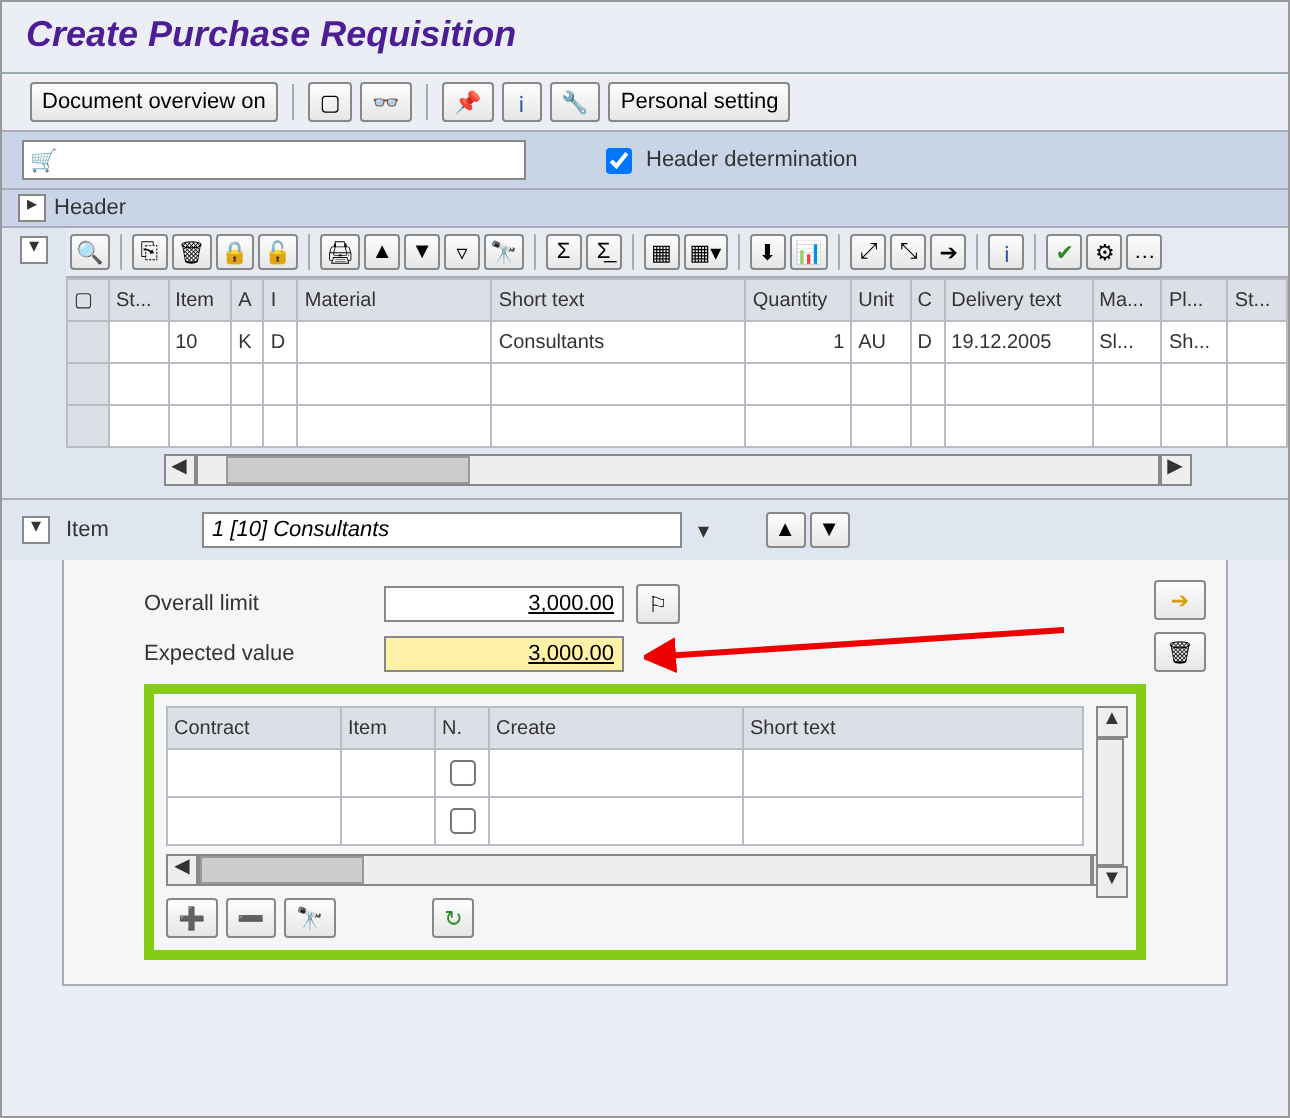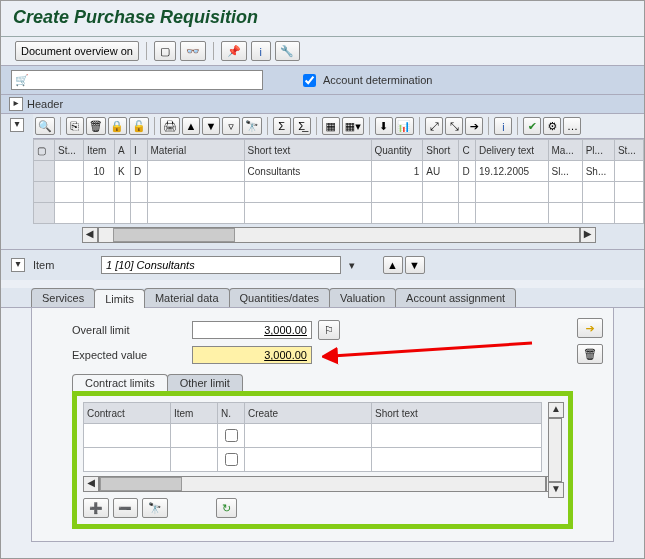--- a/index.html
+++ b/index.html
@@ -1,17 +1,17 @@
 <!DOCTYPE html>
 <html><head>
 <meta charset="utf-8">
 <style>
   html, body { margin: 0; padding: 0; font-family: Arial, sans-serif; font-size: 11px; background: #f5f4f0; color: #333; }
   .app { width: 645px; height: 559px; border: 1px solid #999; background: #ebeff5; position: relative; box-sizing: border-box; overflow: hidden; }
-  .title { font-size: 18px; font-style: italic; color: #14532d; font-weight: bold; padding: 6px 10px 8px 12px; background: #ebeff5; border-bottom: 1px solid #9aa; }
+  .title { font-size: 18px; font-style: italic; color: #4c1d95; font-weight: bold; padding: 6px 10px 8px 12px; background: #ebeff5; border-bottom: 1px solid #9aa; }
   .main-toolbar { display: flex; align-items: center; padding: 4px 14px; border-bottom: 1px solid #aab; background: #ebeff5; gap: 4px; }
   .btn { display: inline-flex; align-items: center; justify-content: center; height: 20px; min-width: 20px; border: 1px solid #888; background: linear-gradient(#fdfdfd,#e6e6e6); border-radius: 2px; padding: 0 5px; font-size: 11px; cursor: pointer; }
   .sep { width: 1px; height: 18px; background: #aaa; margin: 0 3px; }
   .sub-bar { display: flex; align-items: center; gap: 6px; padding: 4px 10px; border-bottom: 1px solid #aab; background: #c9d5e6; }
   .cart-box { display: flex; align-items: center; border: 1px solid #888; background: #fff; height: 18px; width: 250px; }
   .cart-box .ic { width: 20px; text-align: center; }
   .cart-box input { border: none; flex: 1; height: 16px; font-size: 11px; padding: 0 4px; outline: none; }
   .chk { display: inline-flex; align-items: center; gap: 4px; margin-left: 30px; }
   .chk input { width: 13px; height: 13px; }
   .section-label { display: flex; align-items: center; gap: 4px; padding: 2px 8px; background: #c9d5e6; border-bottom: 1px solid #aab; font-size: 11px; }
@@ -80,30 +80,31 @@
     <span class="sep"></span>
     <button class="btn yel">
         <span>📌</span>
       </button>
     <button class="btn blu">
         <span>ℹ</span>
       </button>
     <button class="btn">
         <span>🔧</span>
       </button>
+    <button class="btn">Personal setting</button>
   </div>
 
   <div class="sub-bar">
     <div class="cart-box">
       <span class="ic">🛒</span>
       <input type="text" value="" style="">
     </div>
     <label class="chk">
       <input type="checkbox" checked="" style="">
-      <span>Account determination</span>
+      <span>Header determination</span>
     </label>
   </div>
 
   <div class="section-label">
     <span class="collapse-ic">▸</span>
     <span>Header</span>
   </div>
 
   <div class="grid-area">
     <div class="left-gutter">
@@ -194,33 +195,33 @@
         <thead>
           <tr>
             <th class="sel">▢</th>
             <th>St...</th>
             <th>Item</th>
             <th>A</th>
             <th>I</th>
             <th style="width:90px">Material</th>
             <th style="width:120px">Short text</th>
             <th>Quantity</th>
-            <th>Short</th>
+            <th>Unit</th>
             <th>C</th>
             <th>Delivery text</th>
             <th>Ma...</th>
             <th>Pl...</th>
             <th>St...</th>
           </tr>
         </thead>
         <tbody>
           <tr>
             <td class="sel"></td>
             <td></td>
-            <td style="text-align:center">10</td>
+            <td style="text-align:left">10</td>
             <td>K</td>
             <td>D</td>
             <td></td>
             <td>Consultants</td>
             <td style="text-align:right">1</td>
             <td>AU</td>
             <td>D</td>
             <td>19.12.2005</td>
             <td>Sl...</td>
             <td>Sh...</td>
@@ -275,28 +276,20 @@
     <span class="collapse-ic">▾</span>
     <span class="label">Item</span>
     <input type="text" value="1 [10] Consultants" style="">
     <span>▾</span>
     <div class="nav-btns">
       <button class="btn">▲</button>
       <button class="btn">▼</button>
     </div>
   </div>
 
-  <div class="tabs">
-    <div class="tab">Services</div>
-    <div class="tab active">Limits</div>
-    <div class="tab">Material data</div>
-    <div class="tab">Quantities/dates</div>
-    <div class="tab">Valuation</div>
-    <div class="tab">Account assignment</div>
-  </div>
 
   <div class="tab-body">
     <div class="right-col-btns">
       <button class="btn yel">
           <span>➔</span>
         </button>
       <button class="btn">
           <span>🗑</span>
         </button>
     </div>
@@ -314,24 +307,20 @@
       <svg class="arrow-annot" style="left:250px; top:-8px; width:220px; height:40px;">
         <defs>
             <marker id="ah" markerWidth="8" markerHeight="8" refX="2" refY="3" orient="auto">
               <path d="M0,0 L6,3 L0,6 Z" fill="#e00"></path>
             </marker>
           </defs>
         <line x1="210" y1="5" x2="10" y2="18" stroke="#e00" stroke-width="3" marker-end="url(#ah)"></line>
       </svg>
     </div>
 
-    <div class="subtabs">
-      <div class="subtab active">Contract limits</div>
-      <div class="subtab">Other limit</div>
-    </div>
     <div class="subgrid-wrap">
       <table class="grid" style="width:calc(100% - 20px)">
         <thead>
           <tr>
             <th style="width:80px">Contract</th>
             <th style="width:40px">Item</th>
             <th style="width:20px">N.</th>
             <th style="width:120px">Create</th>
             <th>Short text</th>
           </tr>

